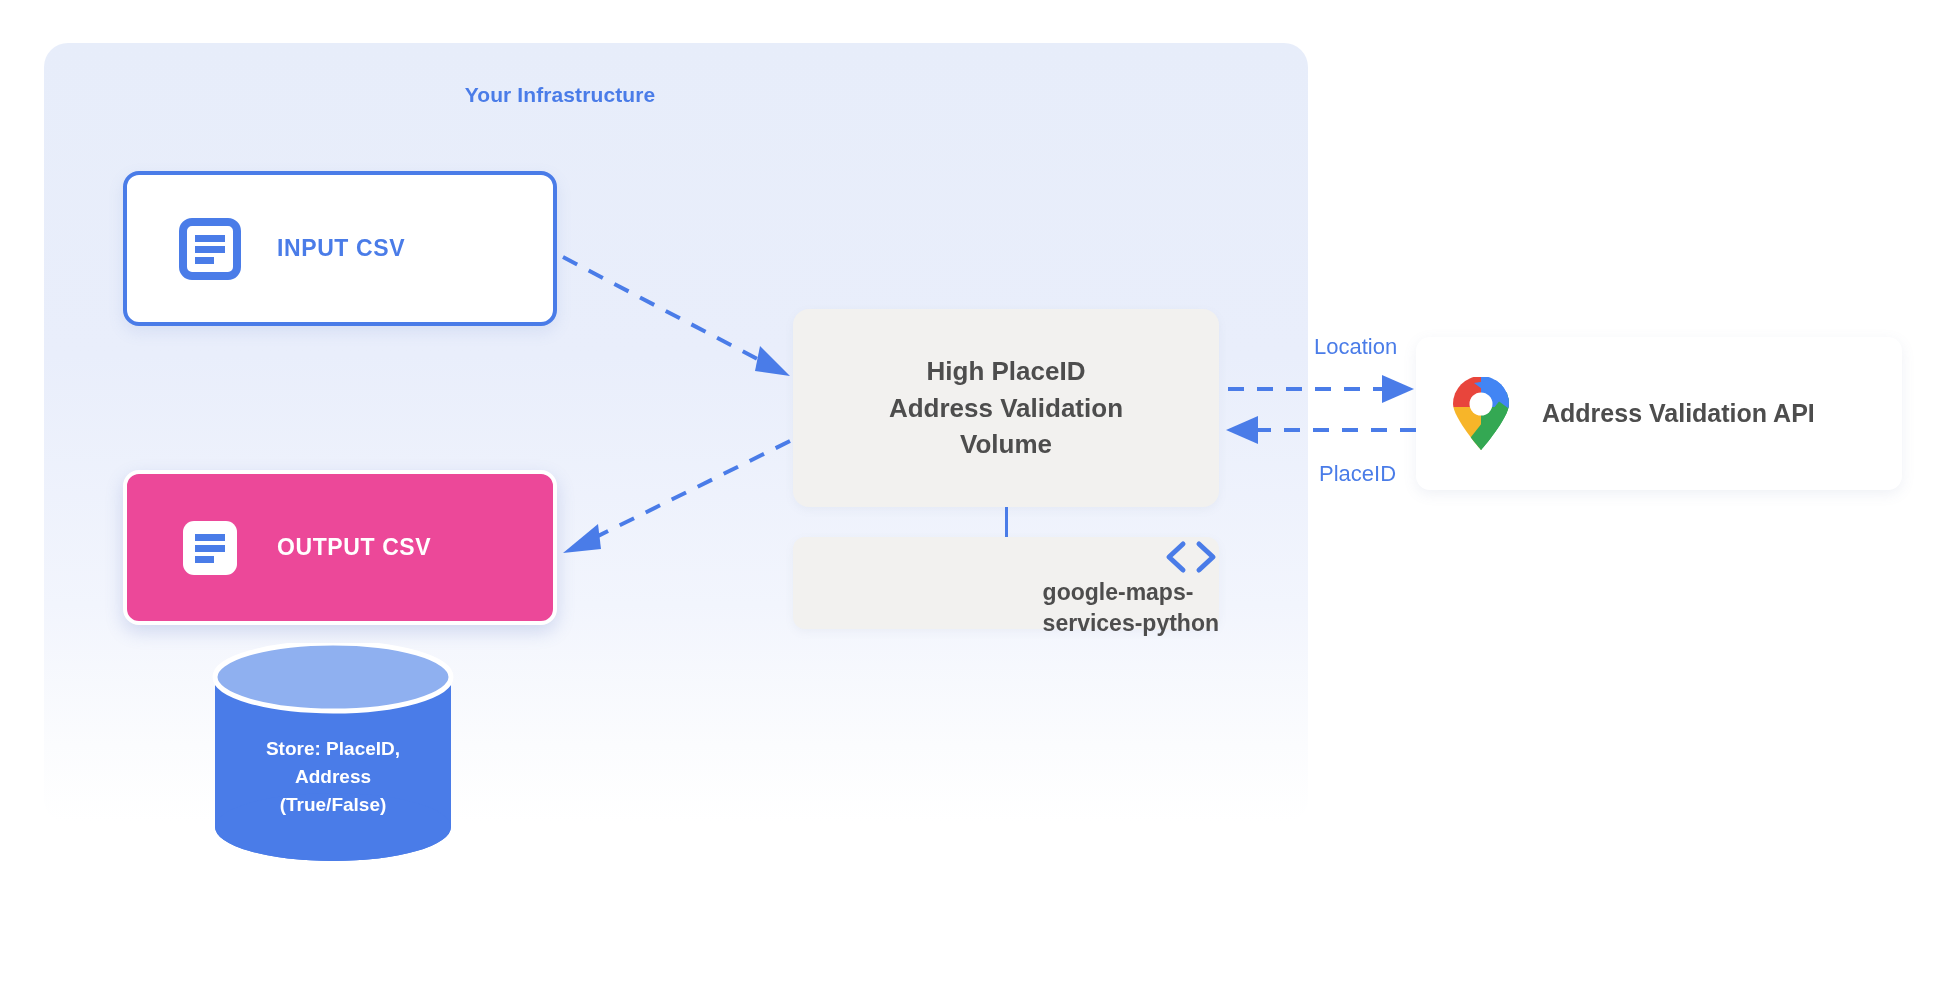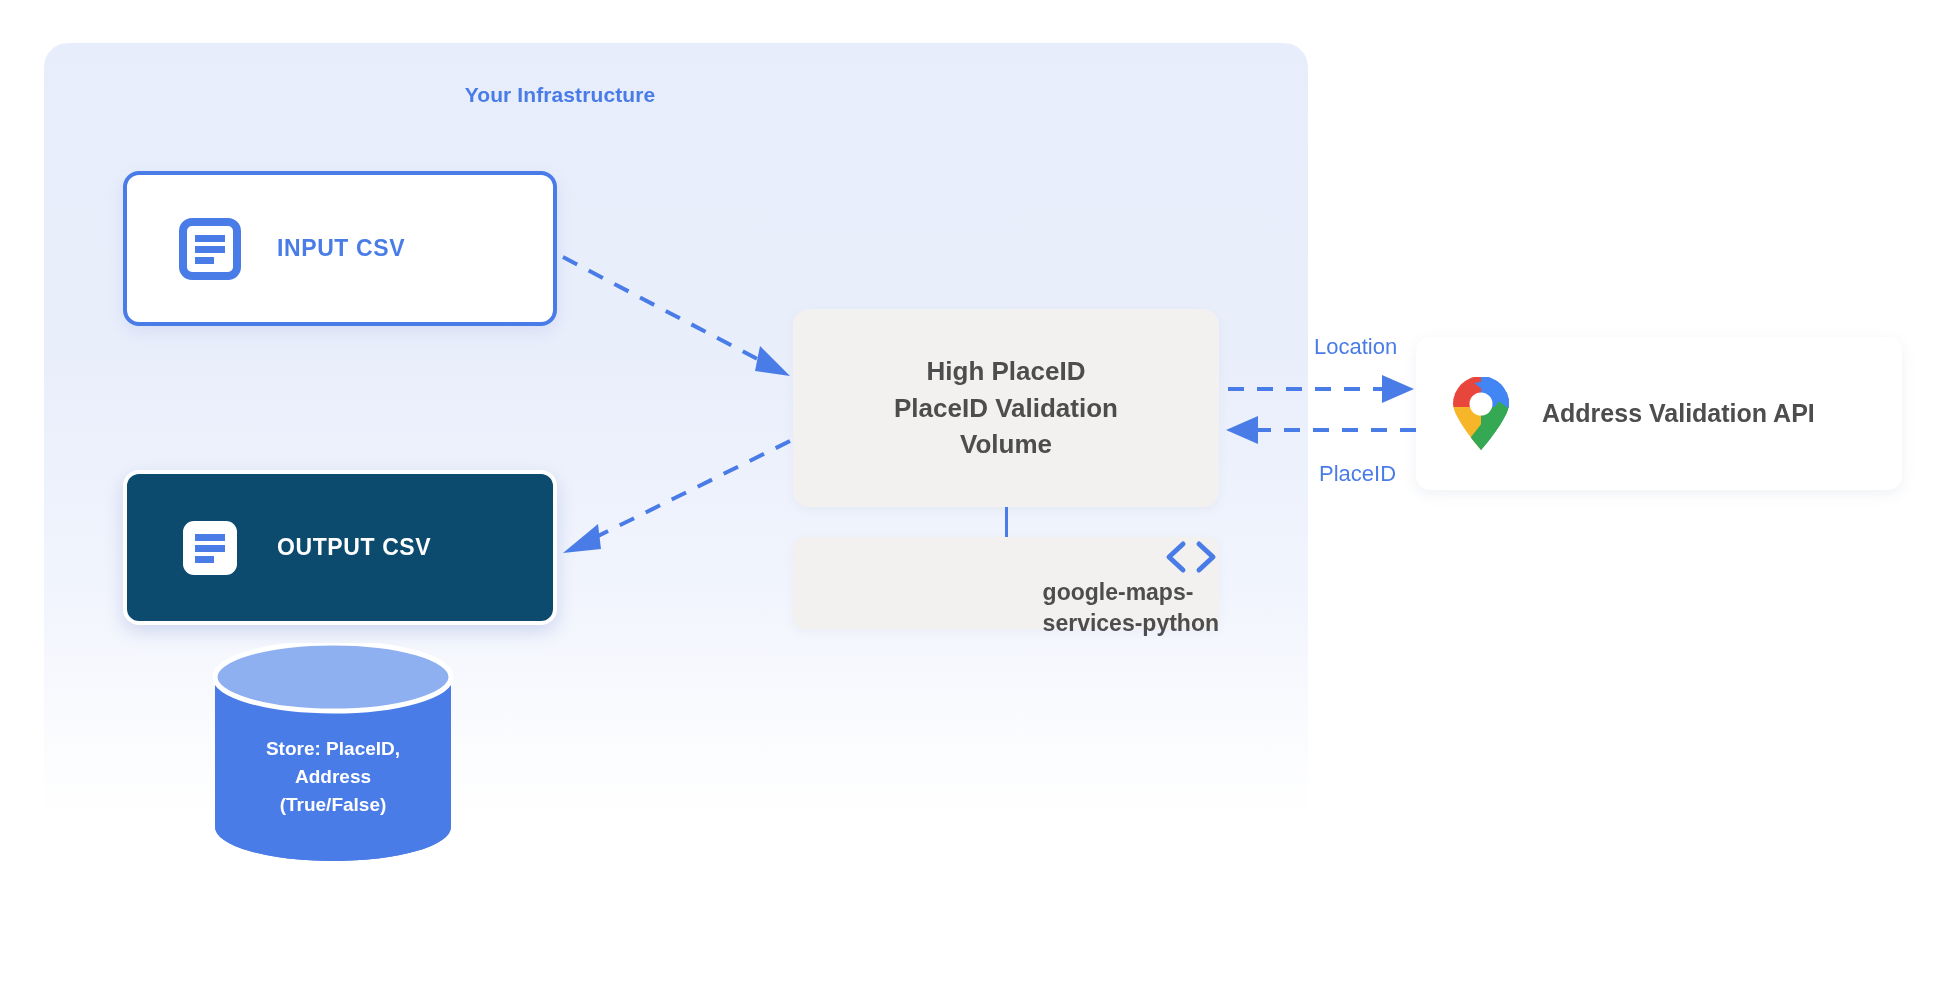--- a/index.html
+++ b/index.html
@@ -73,21 +73,21 @@
     letter-spacing: 0.6px;
     margin-left: 36px;
   }
 
   
   .output-csv {
     left: 123px;
     top: 470px;
     width: 434px;
     height: 155px;
-    background: #0c4a6e;
+    background: #ec4899;
     border: 4px solid #ffffff;
     border-radius: 16px;
     box-shadow: 0 7px 18px rgba(80, 110, 190, 0.22);
     padding-left: 52px;
   }
   .output-csv .node-label {
     font-size: 23px;
     font-weight: bold;
     color: #ffffff;
     letter-spacing: 0.6px;
@@ -262,21 +262,21 @@
         <rect x="16" y="17" width="30" height="7" fill="#4a7ce8"></rect>
         <rect x="16" y="28" width="30" height="7" fill="#4a7ce8"></rect>
         <rect x="16" y="39" width="19" height="7" fill="#4a7ce8"></rect>
       </svg>
     </span>
     <span class="node-label">OUTPUT CSV</span>
   </div>
 
   <div class="script-box">
     <div class="line">High PlaceID</div>
-    <div class="line">PlaceID Validation</div>
+    <div class="line">Address Validation</div>
     <div class="line">Volume</div>
   </div>
 
   <div class="vconnector"></div>
 
   <div class="lib-box">
     <span class="code-icon">
       <svg viewBox="0 0 56 40" xmlns="http://www.w3.org/2000/svg">
         <polyline points="20,7 6,20 20,33" fill="none" stroke="#4a7ce8" stroke-width="5" stroke-linecap="round" stroke-linejoin="round"></polyline>
         <polyline points="36,7 50,20 36,33" fill="none" stroke="#4a7ce8" stroke-width="5" stroke-linecap="round" stroke-linejoin="round"></polyline>

